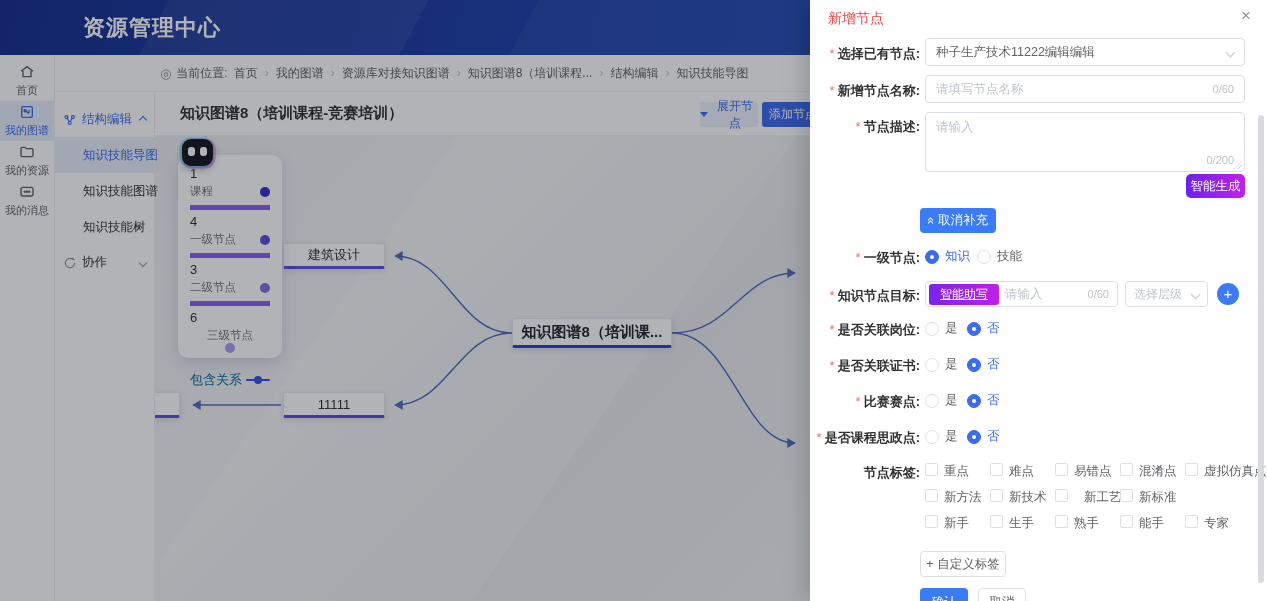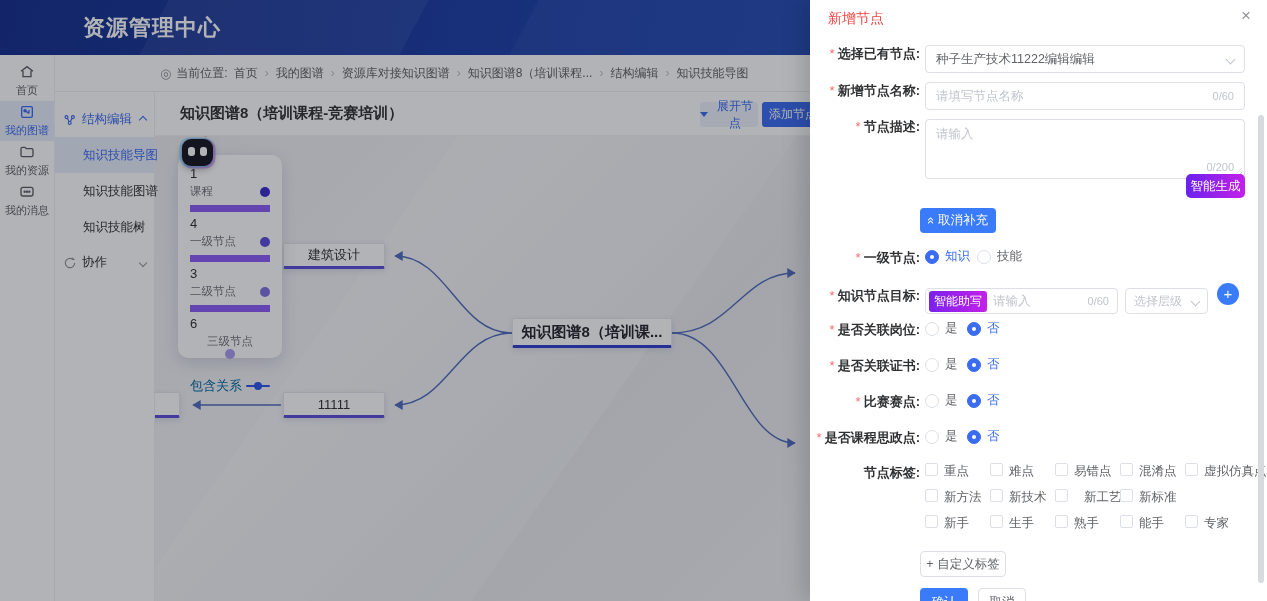--- a/index.html
+++ b/index.html
@@ -51,21 +51,21 @@
     background:linear-gradient(135deg,#eceef2 0%,#f3f4f7 35%,#e9ebef 65%,#f0f1f4 100%); }
   .cv-stripe { position:absolute; left:120px; top:-40px; width:340px; height:600px; background:rgba(255,255,255,0.25); transform:skewX(-35deg); }
   .edges { position:absolute; left:0; top:0; }
 
   .gnode { position:absolute; background:#fff; border:1px solid #e3e5ef; border-bottom:3px solid #5b4ddb; border-radius:2px; box-shadow:0 2px 6px rgba(70,70,130,0.14); display:flex; align-items:center; justify-content:center; font-size:13px; color:#303133; z-index:2; cursor:pointer; }
   .gnode.root { font-size:15px; font-weight:bold; color:#23262e; border-bottom-color:#2f3ed0; }
 
   
   .legend { position:absolute; left:23px; top:19px; width:104px; height:203px; background:#fff; border-radius:10px; box-shadow:0 5px 16px rgba(80,90,130,0.20); padding:11px 12px 10px 12px; z-index:3; }
   .lg-count { font-size:13px; color:#303133; line-height:15px; }
-  .lg-row { display:flex; align-items:center; justify-content:space-between; padding:3px 0 6px 0; border-bottom:7px solid #8b5cf6; margin-bottom:4px; font-size:11.5px; color:#70747c; }
+  .lg-row { display:flex; align-items:center; justify-content:space-between; padding:3px 0 6px 0; border-bottom:5px solid #8b5cf6; margin-bottom:4px; font-size:11.5px; color:#70747c; }
   .lg-row.last { border-bottom:none;flex-direction:column; }
   .lg-dot { width:10px; height:10px; border-radius:50%; flex:0 0 auto; }
   .lg-rel { display:flex; align-items:center; justify-content:space-between; margin-top:12px; font-size:13px; color:#0369a1; }
   .rel-glyph { position:relative; width:24px; height:8px; }
   .rel-glyph .rl { position:absolute; left:0; top:3px; width:24px; height:2px; background:#2f54eb; border-radius:1px; }
   .rel-glyph .rd { position:absolute; left:8px; top:0; width:8px; height:8px; border-radius:50%; background:#2f54eb; }
   .robot { position:absolute; left:27px; top:3px; width:31px; height:27px; background:#15151f; border-radius:9px; z-index:4;
     box-shadow:-1px 0 0 1.5px rgba(80,200,255,0.45), 1px 1px 0 1.5px rgba(180,70,230,0.45), 0 3px 7px rgba(0,0,0,0.35); }
   .robot .eye { position:absolute; top:8px; width:7px; height:9px; background:#fff; border-radius:3px; }
   .robot .eye.l { left:6px; } .robot .eye.r { right:6px; }
@@ -73,38 +73,38 @@
 
   
   .overlay { position:absolute; left:0; top:0; width:810px; height:601px; background:rgba(15,18,28,0.32); z-index:50; }
 
   
   .drawer { position:absolute; left:810px; top:0; width:457px; height:601px; background:#fff; z-index:60; box-shadow:-8px 0 20px rgba(0,0,0,0.14); }
   .drawer-title { position:absolute; left:18px; top:10px; font-size:14px; color:#ef4444; }
   .drawer-close { position:absolute; right:16px; top:6px; font-size:17px; color:#909399; cursor:pointer; line-height:20px; }
   .flabel { position:absolute; left:4px; width:106px; text-align:right; font-size:13px; font-weight:bold; color:#303133; white-space:nowrap; }
   .req { color:#f56c6c; font-style:normal; margin-right:3px; font-weight:normal; }
-  .ctrl { position:absolute; border:1px solid #dcdfe6; border-radius:4px; background:#fff; display:flex; align-items:center; font-size:12.5px; color:#606266;margin-top:7px; }
+  .ctrl { position:absolute; border:1px solid #dcdfe6; border-radius:4px; background:#fff; display:flex; align-items:center; font-size:12.5px; color:#606266; }
   .ph { color:#c0c4cc; }
   .cnt { color:#c0c4cc; font-size:11px; margin-left:auto; }
   .sel-chev { width:7px; height:7px; border-right:1.3px solid #c0c4cc; border-bottom:1.3px solid #c0c4cc; transform:rotate(45deg); margin-left:auto; flex:0 0 auto; }
   .resize-grip { position:absolute; right:2px; bottom:2px; width:8px; height:8px;
     background:repeating-linear-gradient(135deg,transparent 0 2px,#c0c4cc 2px 3px); clip-path:polygon(100% 0,100% 100%,0 100%); }
   .btn-ai { position:absolute; left:376px; top:174px; width:59px; height:24px; border:none; border-radius:5px; color:#fff; font-size:12.5px;
     background:linear-gradient(90deg,#6a22ee,#c320e9); cursor:pointer; }
   .btn-cancel-sup { position:absolute; left:110px; top:208px; width:76px; height:25px; border:none; border-radius:4px; background:#3a7bfa; color:#fff; font-size:12.5px; display:flex; align-items:center; justify-content:center; gap:3px; cursor:pointer; }
   .dbl-up { display:inline-block; transform:rotate(90deg); font-size:13px; line-height:1; }
 
   .radio { display:inline-flex; align-items:center; gap:6px; font-size:12.5px; color:#606266; cursor:pointer; position:absolute; }
   .rdot { width:14px; height:14px; border-radius:50%; border:1px solid #dcdfe6; background:#fff; flex:0 0 auto; position:relative; }
   .radio.sel .rdot { background:#3a6bf0; border-color:#3a6bf0; }
   .radio.sel .rdot::after { content:""; position:absolute; left:4px; top:4px; width:4px; height:4px; border-radius:50%; background:#fff; }
   .radio.sel { color:#3a6bf0; }
 
-  .badge-ai { background:linear-gradient(90deg,#7a22ec,#c320e9); color:#fff; font-size:12px; padding:2px 5px; border-radius:3px; flex:0 0 auto; margin-right:6px; cursor:pointer; }
+  .badge-ai { background:linear-gradient(90deg,#7a22ec,#c320e9); color:#fff; font-size:12px; padding:2px 11px; border-radius:3px; flex:0 0 auto; margin-right:6px; cursor:pointer;text-decoration:underline; }
   .btn-plus { position:absolute; left:407px; top:283px; width:22px; height:22px; border-radius:50%; background:#3a7bfa; color:#fff; border:none; font-size:15px; line-height:20px; text-align:center; cursor:pointer; padding:0; }
 
   .cbx { display:inline-flex; align-items:flex-start; gap:6px; font-size:12.5px; color:#606266; position:absolute; cursor:pointer; white-space:nowrap; }
   .cbox { width:13px; height:13px; border:1px solid #dcdfe6; border-radius:2px; background:#fff; flex:0 0 auto; }
 
   .btn-custom-tag { position:absolute; left:110px; top:551px; width:86px; height:26px; background:#fff; border:1px solid #dcdfe6; border-radius:4px; font-size:12.5px; color:#606266; cursor:pointer; }
   .btn-confirm { position:absolute; left:110px; top:588px; width:48px; height:28px; background:#3a7bfa; border:none; border-radius:4px; color:#fff; font-size:12.5px; cursor:pointer; }
   .btn-cancel { position:absolute; left:168px; top:588px; width:48px; height:28px; background:#fff; border:1px solid #dcdfe6; border-radius:4px; color:#606266; font-size:12.5px; cursor:pointer; }
   .scroll-thumb { position:absolute; right:3px; top:115px; width:6px; height:468px; background:#d8dade; border-radius:3px; }
 </style>

